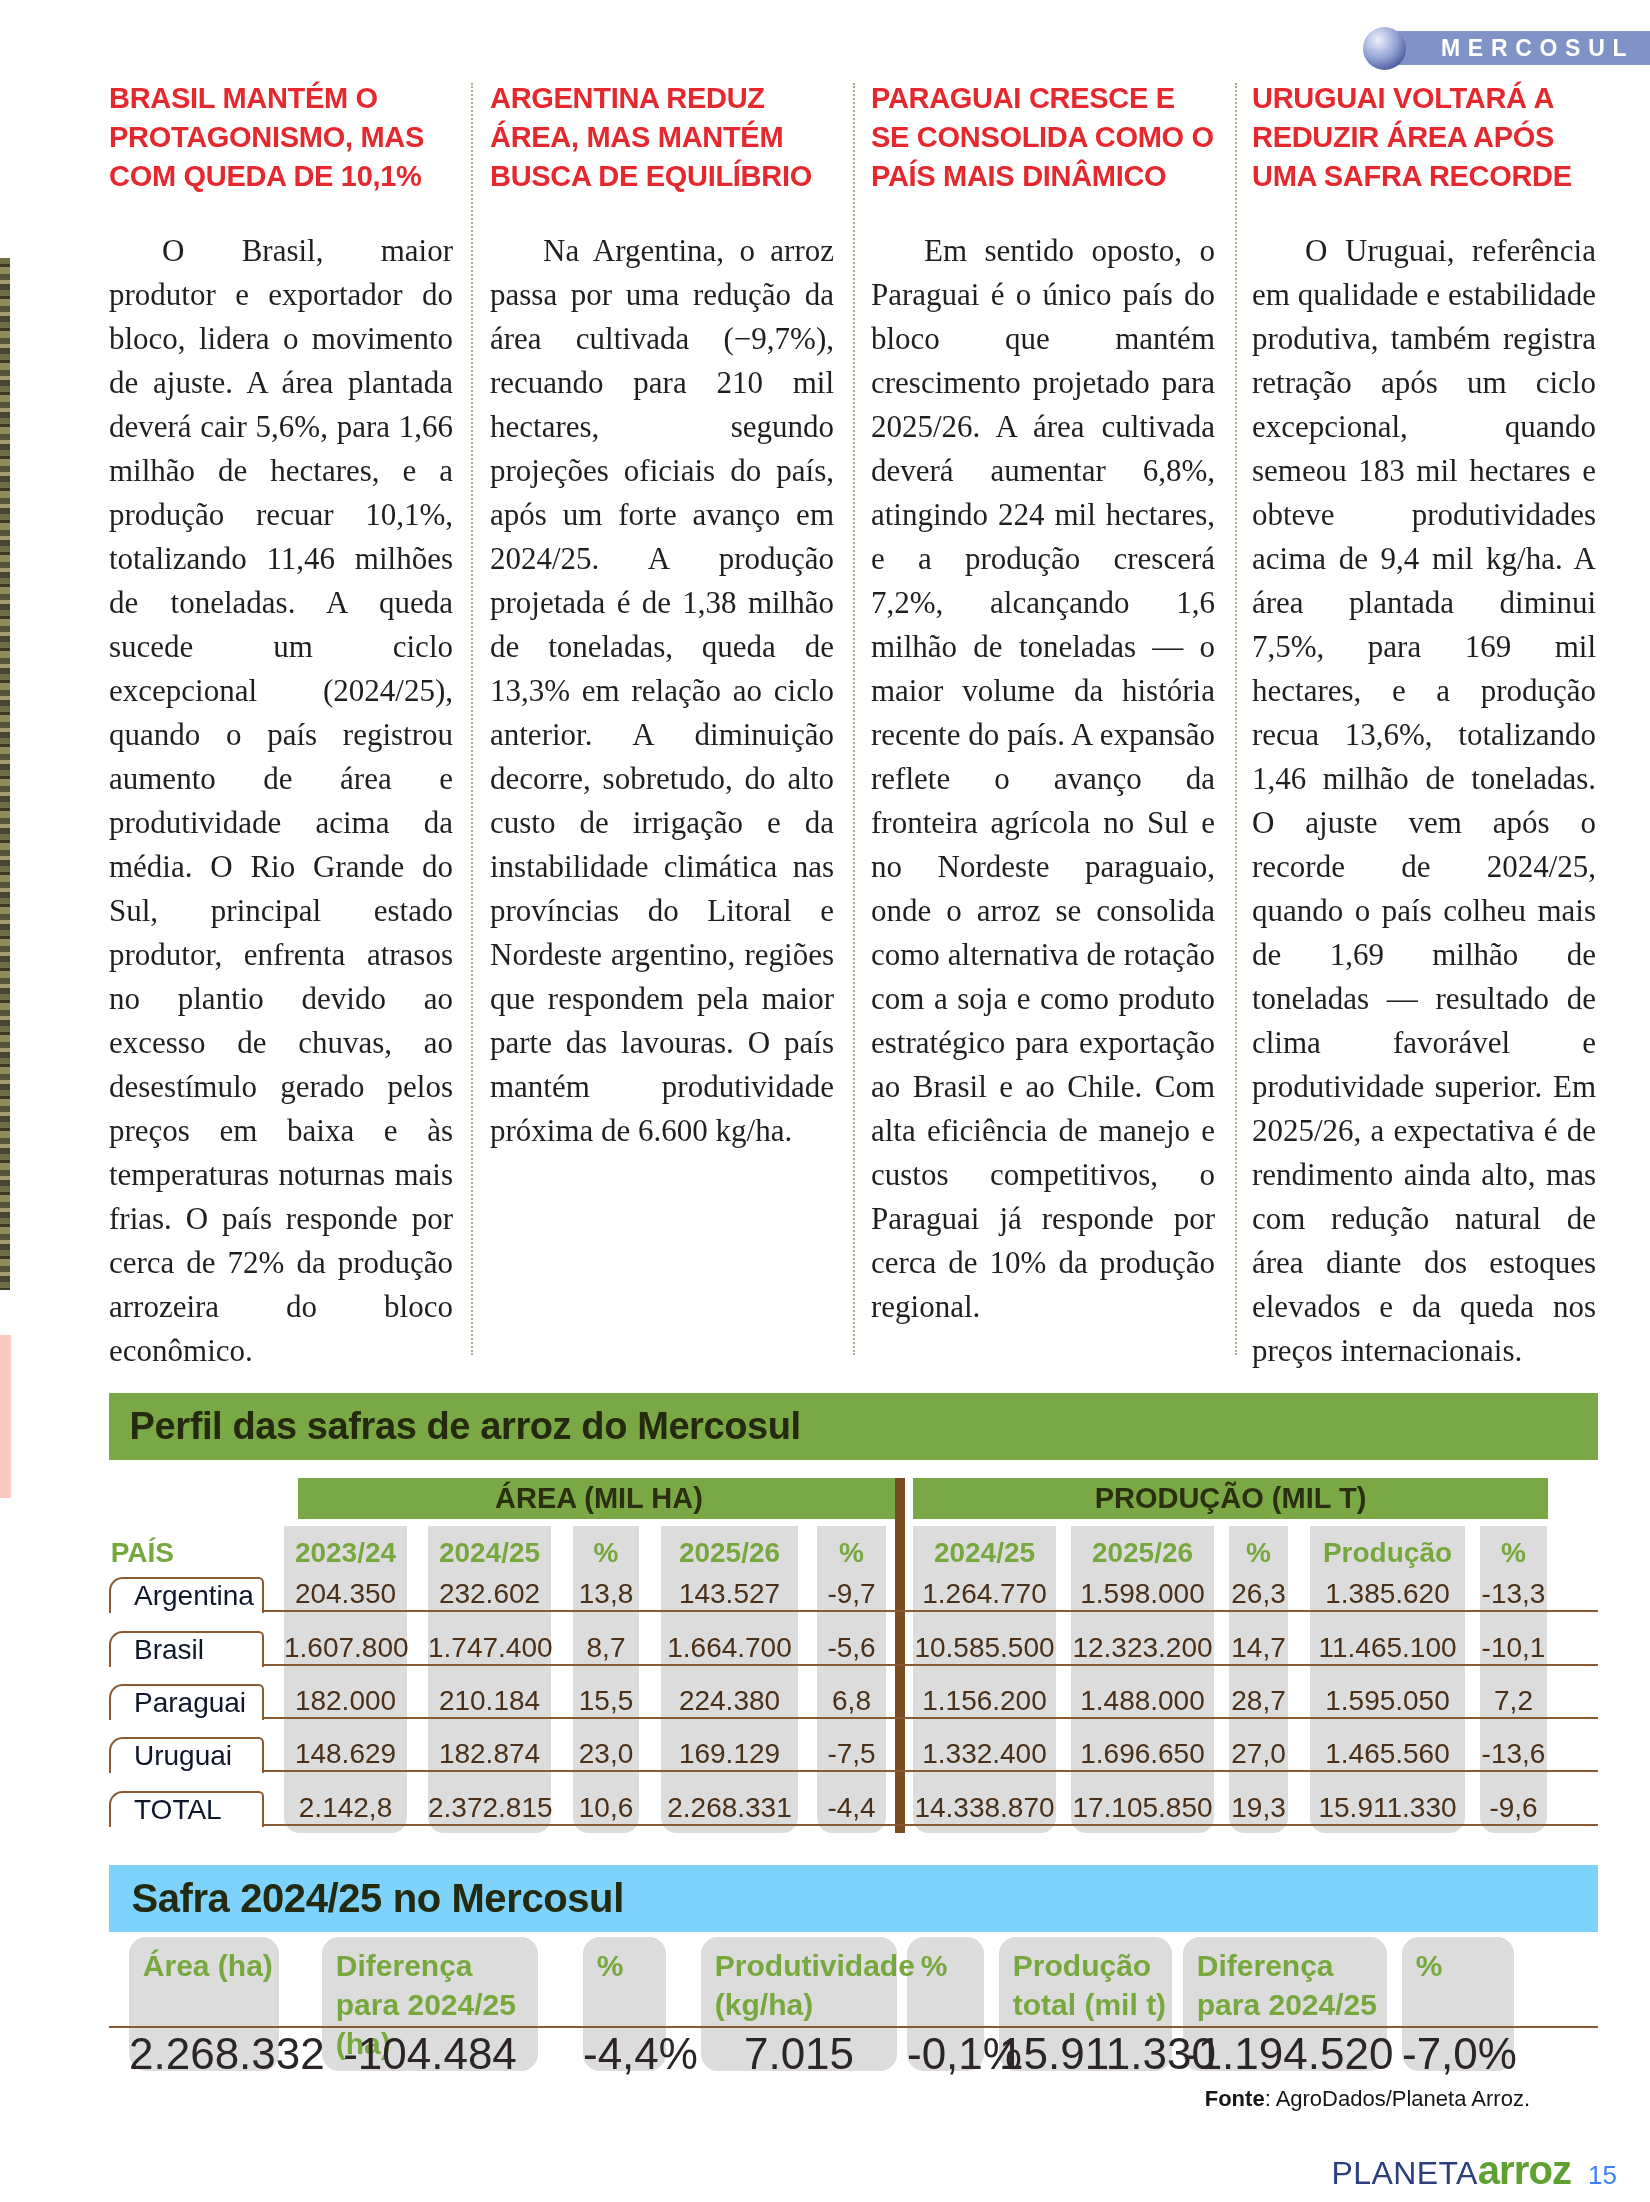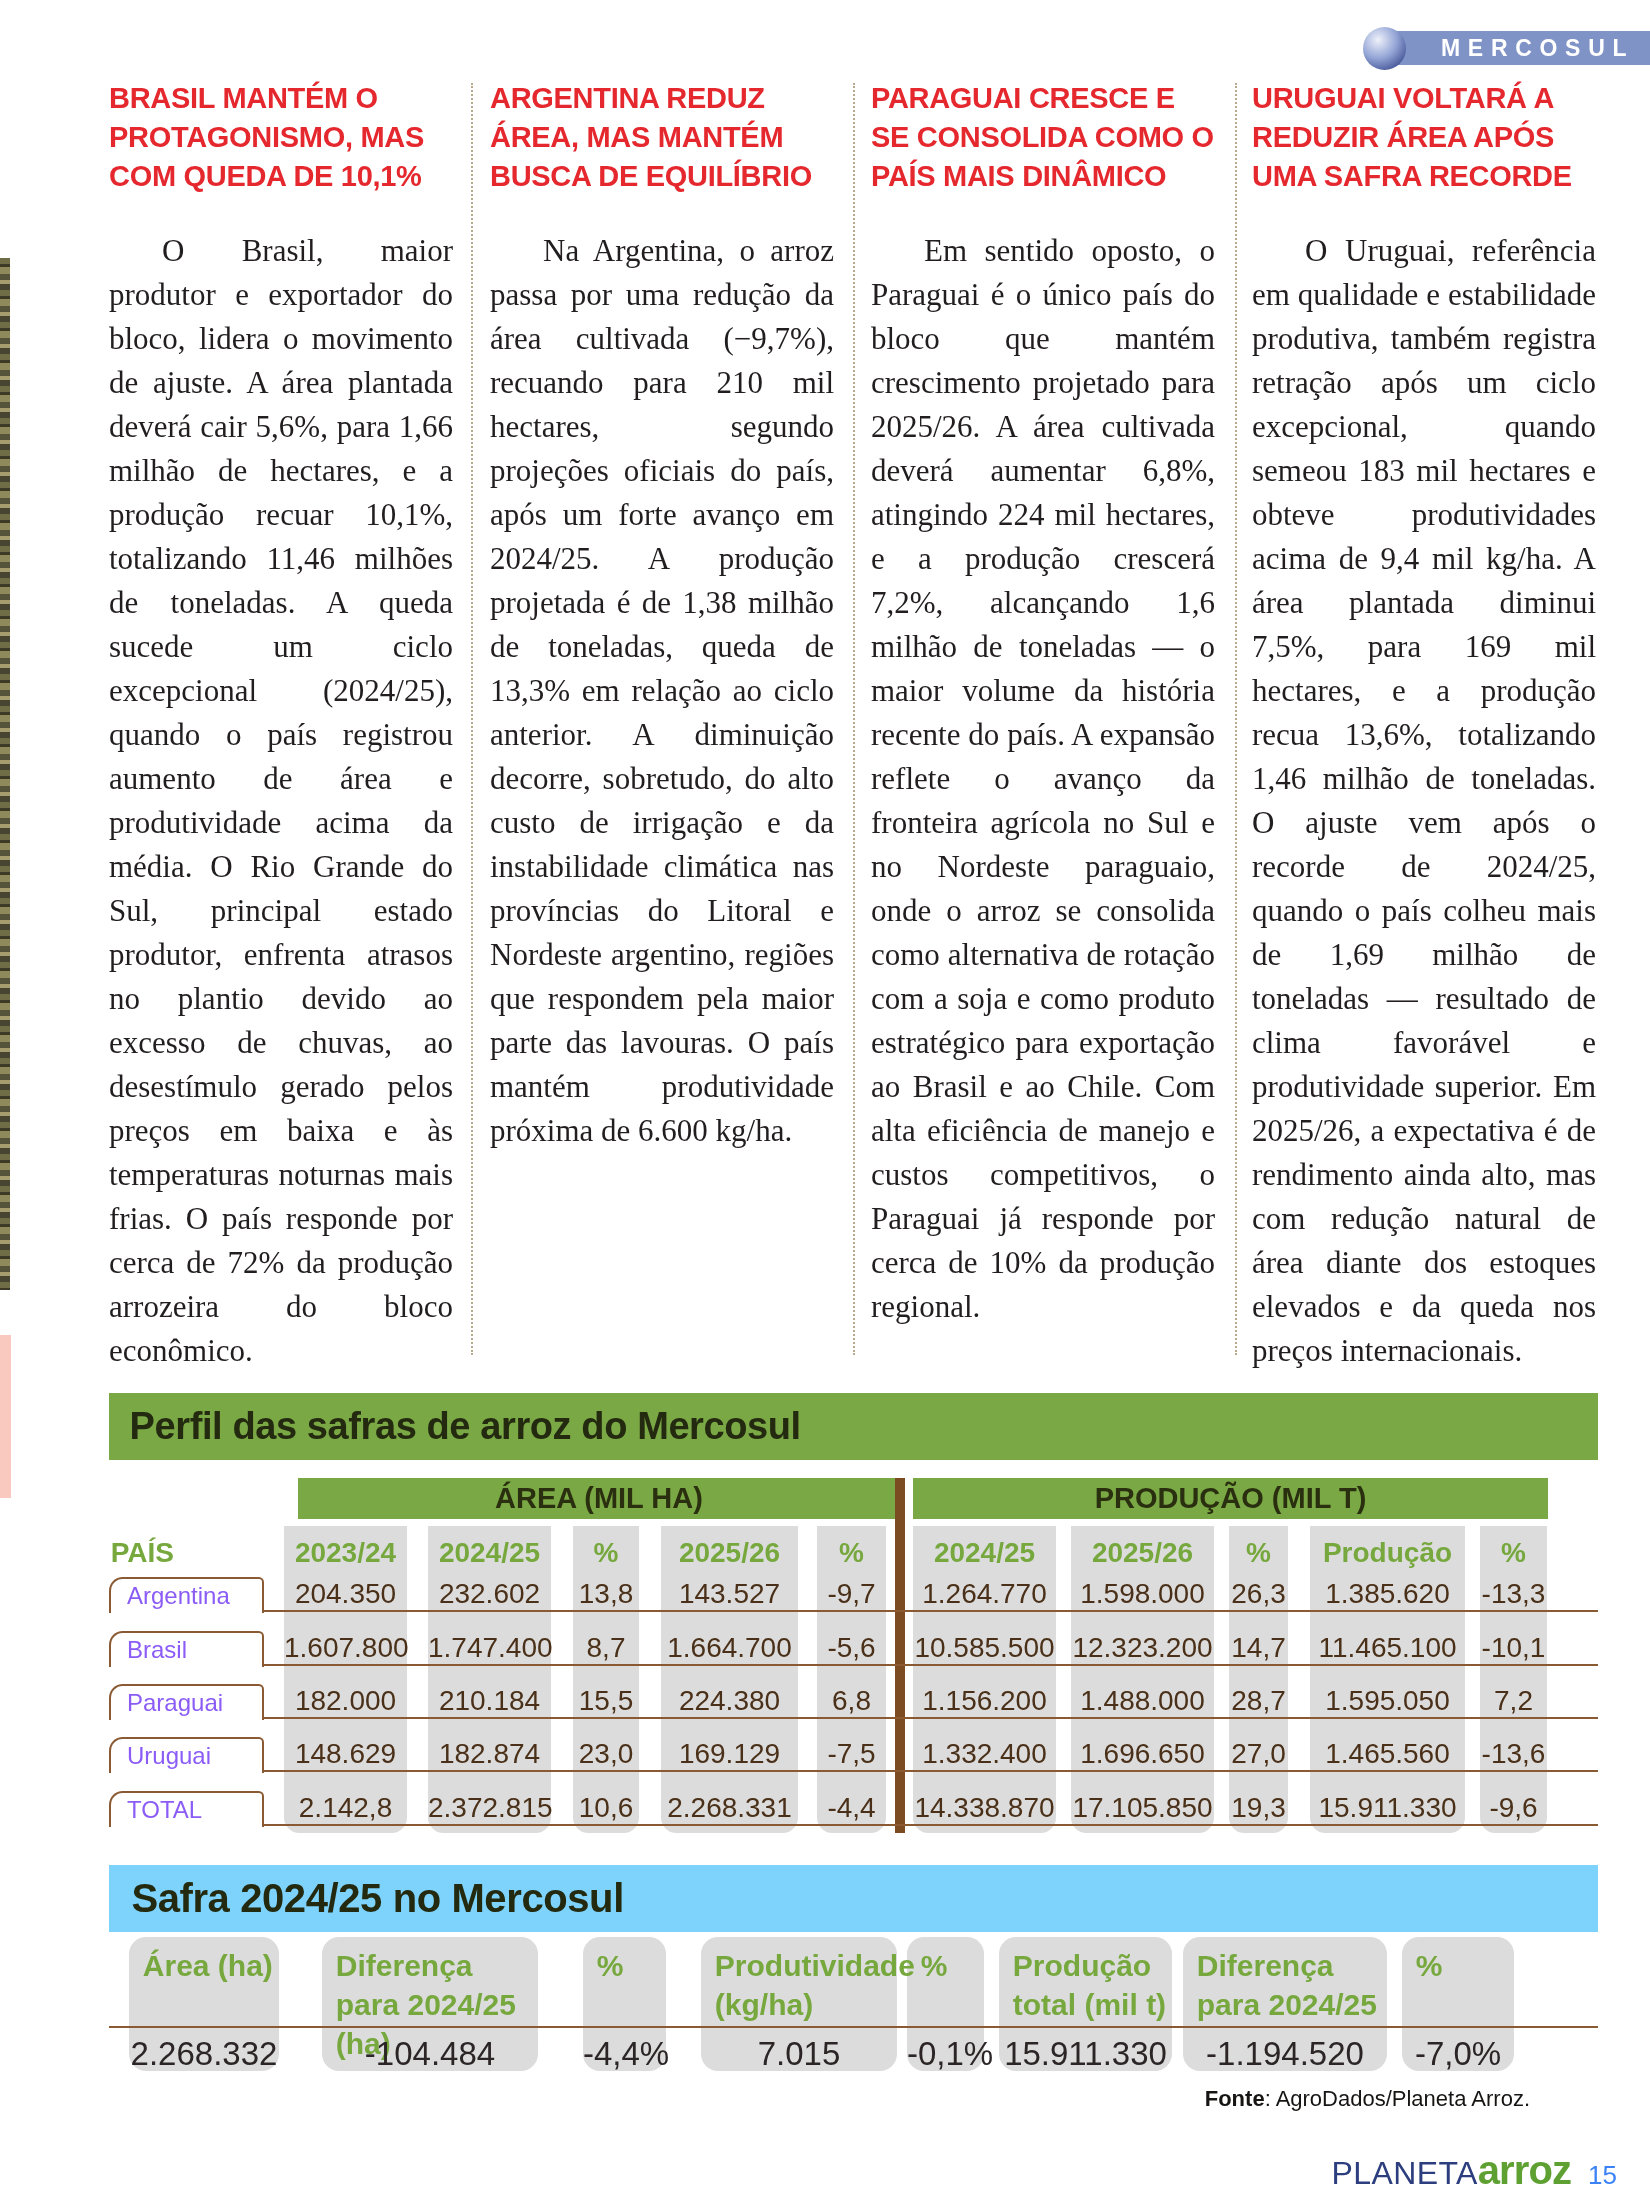--- a/index.html
+++ b/index.html
@@ -53,35 +53,35 @@
   .t1-headrow{position:absolute;left:0;top:133px;width:1489px;height:49px;}
   .t1-head{position:absolute;top:0;height:49px;line-height:53px;text-align:center;
     color:#76a83e;font-weight:700;font-size:28px;}
   .t1-head-pais{position:absolute;left:1.7px;top:0;height:49px;line-height:53px;
     color:#76a83e;font-weight:700;font-size:28px;}
   .t1-row{position:absolute;left:0;width:1489px;height:53px;}
   .r0{top:182px;} .r1{top:236px;} .r2{top:289px;} .r3{top:342px;} .r4{top:396px;}
   .row-line{position:absolute;left:0;right:0;top:35px;border-top:2.6px solid #8a5a33;}
   .country-tab{position:absolute;left:0;top:1.7px;width:151px;height:34px;
     border:2.6px solid #8a5a33;border-bottom:none;border-radius:13.8px 5.2px 0 0;background:#fff;}
-  .country-name{padding-left:16px;font-size:24px;line-height:34px;color:#8b5cf6;}
+  .country-name{padding-left:23px;font-size:28px;line-height:34px;color:#0f172a;}
   .t1-cell{position:absolute;top:0;height:36px;line-height:38px;text-align:center;
     font-size:28px;color:#4a3018;}
   
   .t2{position:absolute;left:109px;top:1865px;width:1489px;height:241px;}
   .t2-title-bar{position:absolute;left:0;top:0;width:1489px;height:67px;background:#7dd3fc;}
   .t2-title{font-size:40px;font-weight:800;color:#232a10;line-height:67px;padding-left:22.4px;letter-spacing:-0.4px;}
   .t2-band{position:absolute;top:72px;height:134px;background:#dcdcdc;border-radius:17px;}
   .cA{left:20px;width:150px;} .cB{left:213px;width:216px;} .cC{left:474px;width:83px;}
   .cD{left:592px;width:196px;} .cE{left:798px;width:77px;} .cF{left:890px;width:173px;}
   .cG{left:1074px;width:204px;} .cH{left:1293px;width:112px;}
   .t2-head{position:absolute;top:81px;font-size:30px;line-height:39px;font-weight:700;
     color:#76a83e;padding-left:13.8px;box-sizing:border-box;}
   .t2-rule{position:absolute;left:0;width:1489px;top:161px;border-top:2.6px solid #8a5a33;}
-  .t2-val{position:absolute;top:170px;height:38px;line-height:38px;font-size:33px;
+  .t2-val{position:absolute;top:170px;height:38px;line-height:38px;font-size:44px;
     color:#2b2526;text-align:center;}
   
   .fonte{position:absolute;top:2086px;left:970px;width:560px;text-align:right;
     font-size:22px;color:#171514;}
   .fonte b{font-weight:800;}
   .logo{position:absolute;top:2148px;right:33px;display:flex;align-items:baseline;}
   .logo-planeta{font-size:32px;color:#2c3e7e;letter-spacing:0.4px;}
   .logo-arroz{font-size:40px;font-weight:800;color:#5ea032;letter-spacing:-0.9px;}
   .logo-num{font-size:26px;color:#3b82f6;margin-left:17px;}
 </style>

